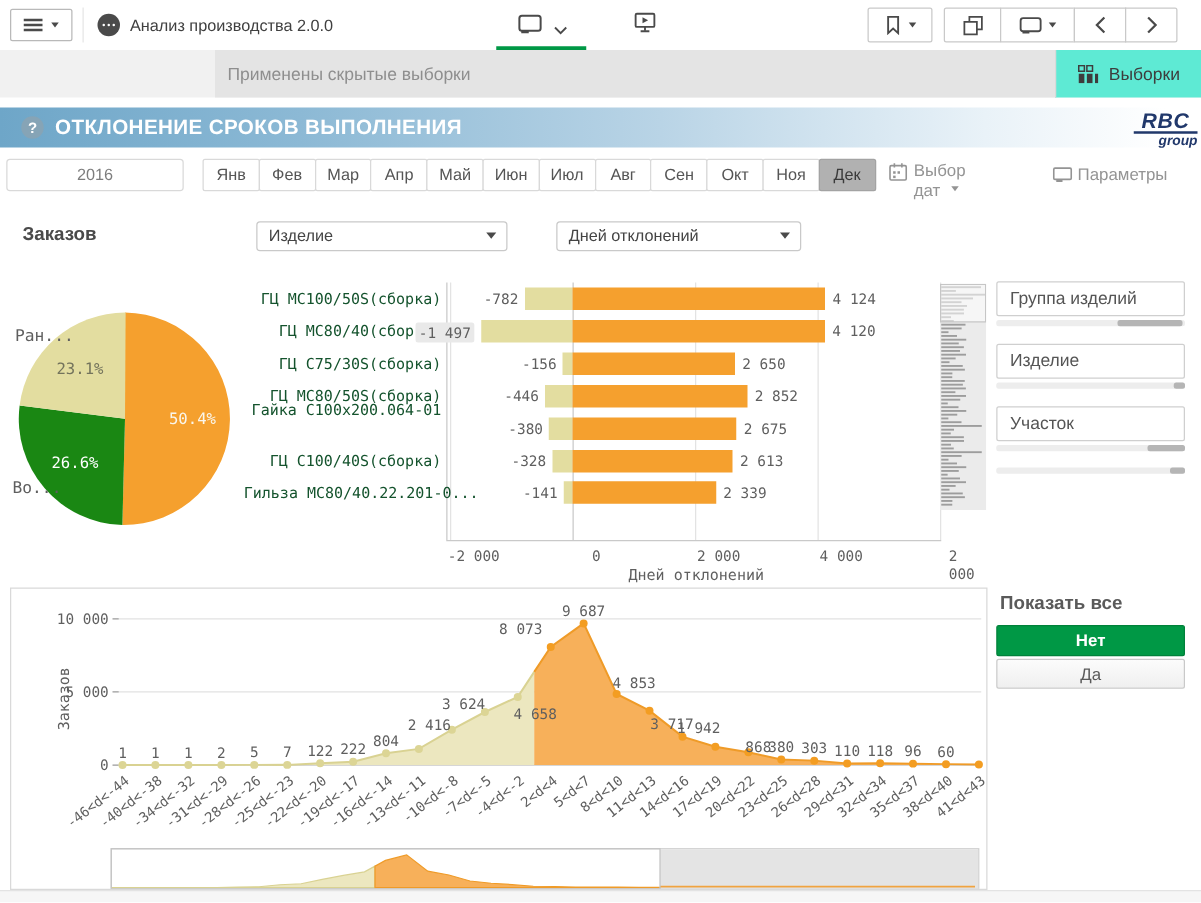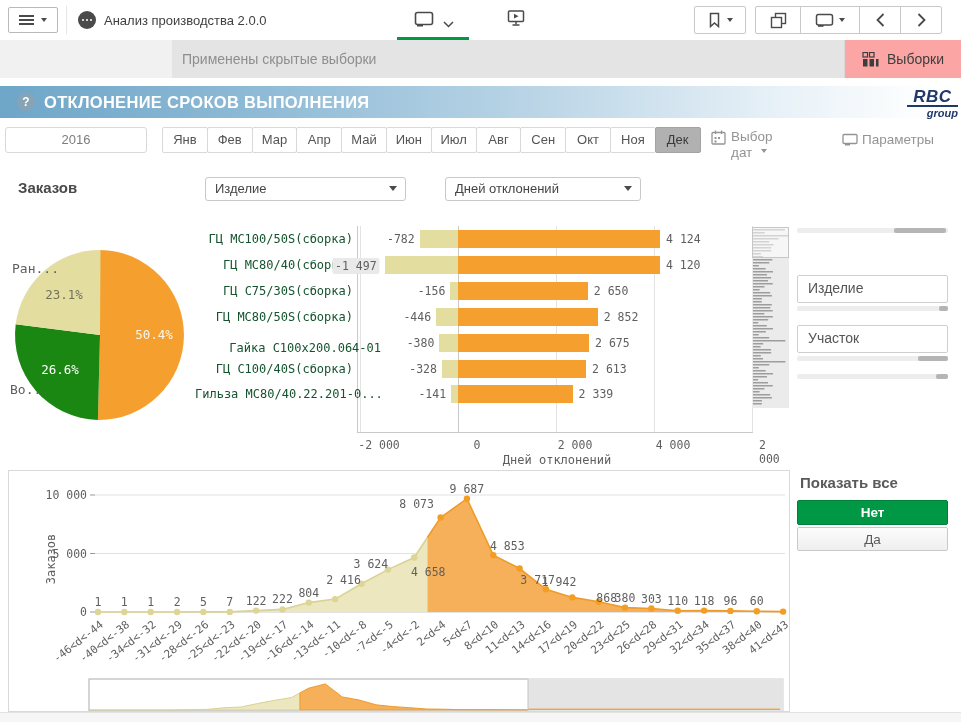--- a/index.html
+++ b/index.html
@@ -22,21 +22,21 @@
   .btn-group{position:absolute;left:755px;top:6px;display:flex;}
   .btn-group button{background:#fff;border:1px solid #c9c9c9;height:28px;margin-left:-1px;display:flex;align-items:center;justify-content:center;gap:5px;cursor:pointer;}
   .btn-group button:first-child{margin-left:0;border-radius:2px 0 0 2px;}
   .btn-group button:last-child{border-radius:0 2px 2px 0;}
   
   .selbar{position:absolute;left:0;top:40px;width:961px;height:38px;background:#f1f1f1;}
   .selbox{position:absolute;top:48px;width:21px;height:21px;border:1px dashed #8f8f8f;border-radius:2px;display:flex;align-items:center;justify-content:center;cursor:pointer;background:transparent;}
   .selbox.disabled{border-color:#cfcfcf;}
   .sel-msg-wrap{position:absolute;left:172px;top:0;right:116px;height:38px;background:#e4e4e4;}
   .sel-msg{line-height:38px;padding-left:10px;font-size:14px;color:#8e8e8e;}
-  .sel-right{position:absolute;right:0;top:0;width:116px;height:38px;background:#fca5a5;border-left:1px solid #d9d9d9;display:flex;align-items:center;justify-content:center;gap:8px;cursor:pointer;}
+  .sel-right{position:absolute;right:0;top:0;width:116px;height:38px;background:#5eead4;border-left:1px solid #d9d9d9;display:flex;align-items:center;justify-content:center;gap:8px;cursor:pointer;}
   .sel-right span{font-size:14px;color:#3d3d3d;}
   
   .header{position:absolute;left:0;top:86px;width:961px;height:32px;
           background:linear-gradient(to right,#6ea6c8 0%,#8cb9d5 25%,#b9d4e6 55%,#e9f2f8 82%,#ffffff 97%);}
   .help{position:absolute;left:17px;top:7px;width:18px;height:18px;border-radius:50%;background:#86a4b6;color:#fff;
         font-size:12px;font-weight:bold;text-align:center;line-height:18px;}
   .sheet-title{position:absolute;left:44px;top:0;line-height:32px;color:#fff;font-size:16.5px;font-weight:bold;letter-spacing:.3px;}
   .logo{position:absolute;right:3px;top:3px;color:#21386b;text-align:center;cursor:default;font-style:italic;}
   .logo .l1{font-size:17px;font-weight:800;letter-spacing:.5px;border-bottom:2.5px solid #21386b;line-height:16px;}
   .logo .l2{font-size:11px;font-weight:800;line-height:11px;margin-top:1px;margin-left:20px;}
@@ -289,21 +289,21 @@
       <div class="bar-cat" style="top: 63.8px;">ГЦ С75/30S(сборка)</div>
       <div class="bar-rect" style="left: 255.356px; top: 61.8px; width: 7.644px; background: rgb(227, 221, 160);"></div>
       <div class="bar-rect" style="left: 263px; top: 61.8px; width: 129.85px; background: rgb(245, 160, 46);"></div>
       <div class="bar-val" style="left: 250.356px; top: 63.8px; transform: translateX(-100%);">-156</div>
       <div class="bar-val" style="left: 398.85px; top: 63.8px;">2 650</div>
       <div class="bar-cat" style="top: 89.7px;">ГЦ МС80/50S(сборка)</div>
       <div class="bar-rect" style="left: 241.146px; top: 87.7px; width: 21.854px; background: rgb(227, 221, 160);"></div>
       <div class="bar-rect" style="left: 263px; top: 87.7px; width: 139.748px; background: rgb(245, 160, 46);"></div>
       <div class="bar-val" style="left: 236.146px; top: 89.7px; transform: translateX(-100%);">-446</div>
       <div class="bar-val" style="left: 408.748px; top: 89.7px;">2 852</div>
-      <div class="bar-cat" style="top: 121px; margin-left: 28px;">Гайка С100х200.064-01</div>
+      <div class="bar-cat" style="top: 101px;">Гайка С100х200.064-01</div>
       <div class="bar-rect" style="left: 244.38px; top: 113.6px; width: 18.62px; background: rgb(227, 221, 160);"></div>
       <div class="bar-rect" style="left: 263px; top: 113.6px; width: 131.075px; background: rgb(245, 160, 46);"></div>
       <div class="bar-val" style="left: 239.38px; top: 115.6px; transform: translateX(-100%);">-380</div>
       <div class="bar-val" style="left: 400.075px; top: 115.6px;">2 675</div>
       <div class="bar-cat" style="top: 141.5px;">ГЦ С100/40S(сборка)</div>
       <div class="bar-rect" style="left: 246.928px; top: 139.5px; width: 16.072px; background: rgb(227, 221, 160);"></div>
       <div class="bar-rect" style="left: 263px; top: 139.5px; width: 128.037px; background: rgb(245, 160, 46);"></div>
       <div class="bar-val" style="left: 241.928px; top: 141.5px; transform: translateX(-100%);">-328</div>
       <div class="bar-val" style="left: 397.037px; top: 141.5px;">2 613</div>
       <div class="bar-cat" style="top: 167.4px;">Гильза МС80/40.22.201-0...</div>
@@ -377,20 +377,21 @@
       <rect x="1" y="164" width="6.6" height="1.5" fill="#9d9d9d"></rect>
       <rect x="1" y="167" width="17.2" height="1.5" fill="#9d9d9d"></rect>
       <rect x="1" y="170" width="18.9" height="1.5" fill="#9d9d9d"></rect>
       <rect x="1" y="173" width="8.9" height="1.5" fill="#9d9d9d"></rect>
       <rect x="1" y="176" width="8.8" height="1.5" fill="#9d9d9d"></rect>
       <rect x="0.5" y="0.5" width="36" height="30" fill="rgba(255,255,255,0.55)" stroke="#c6c6c6"></rect>
     </svg>
 
   <div id="right-filters">
       <div class="rf-box" style="top: 225px;">
+        <div class="rf-title">Группа изделий</div>
         <div class="rf-scroll">
           <div class="rf-thumb" style="left: 64%; width: 35%;"></div>
         </div>
       </div>
       <div class="rf-box" style="top: 275px;">
         <div class="rf-title">Изделие</div>
         <div class="rf-scroll">
           <div class="rf-thumb" style="left: 94%; width: 6%;"></div>
         </div>
       </div>

